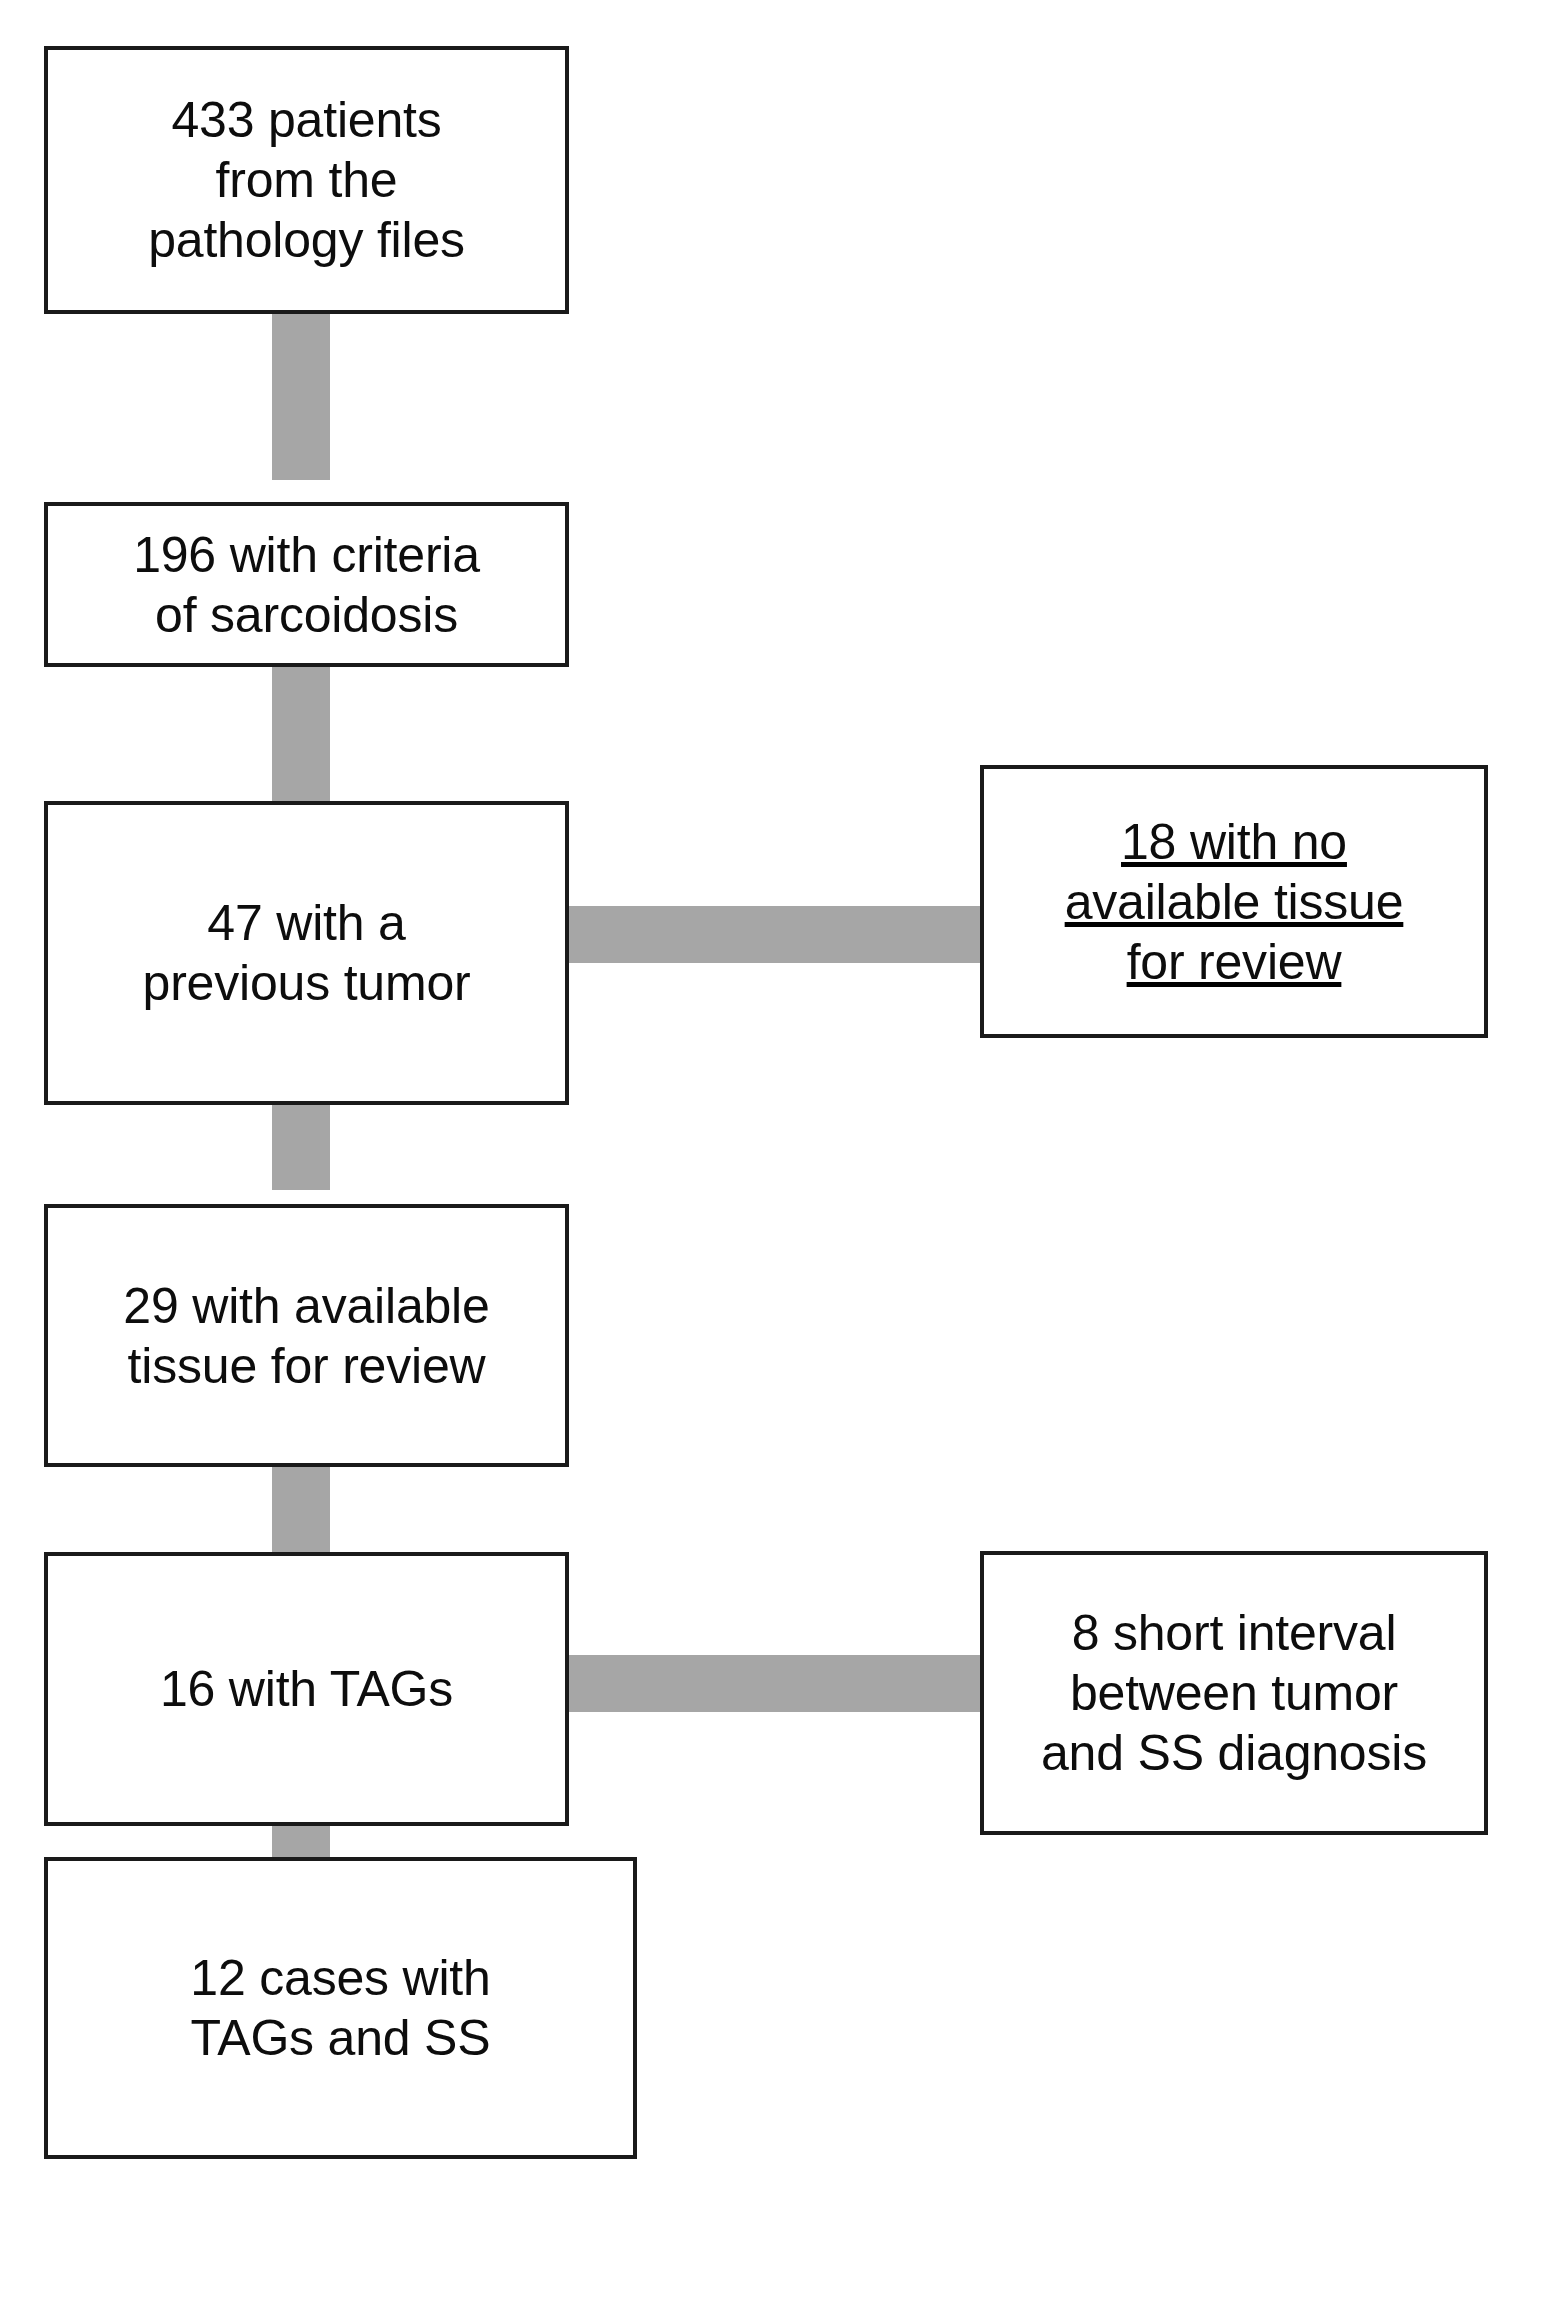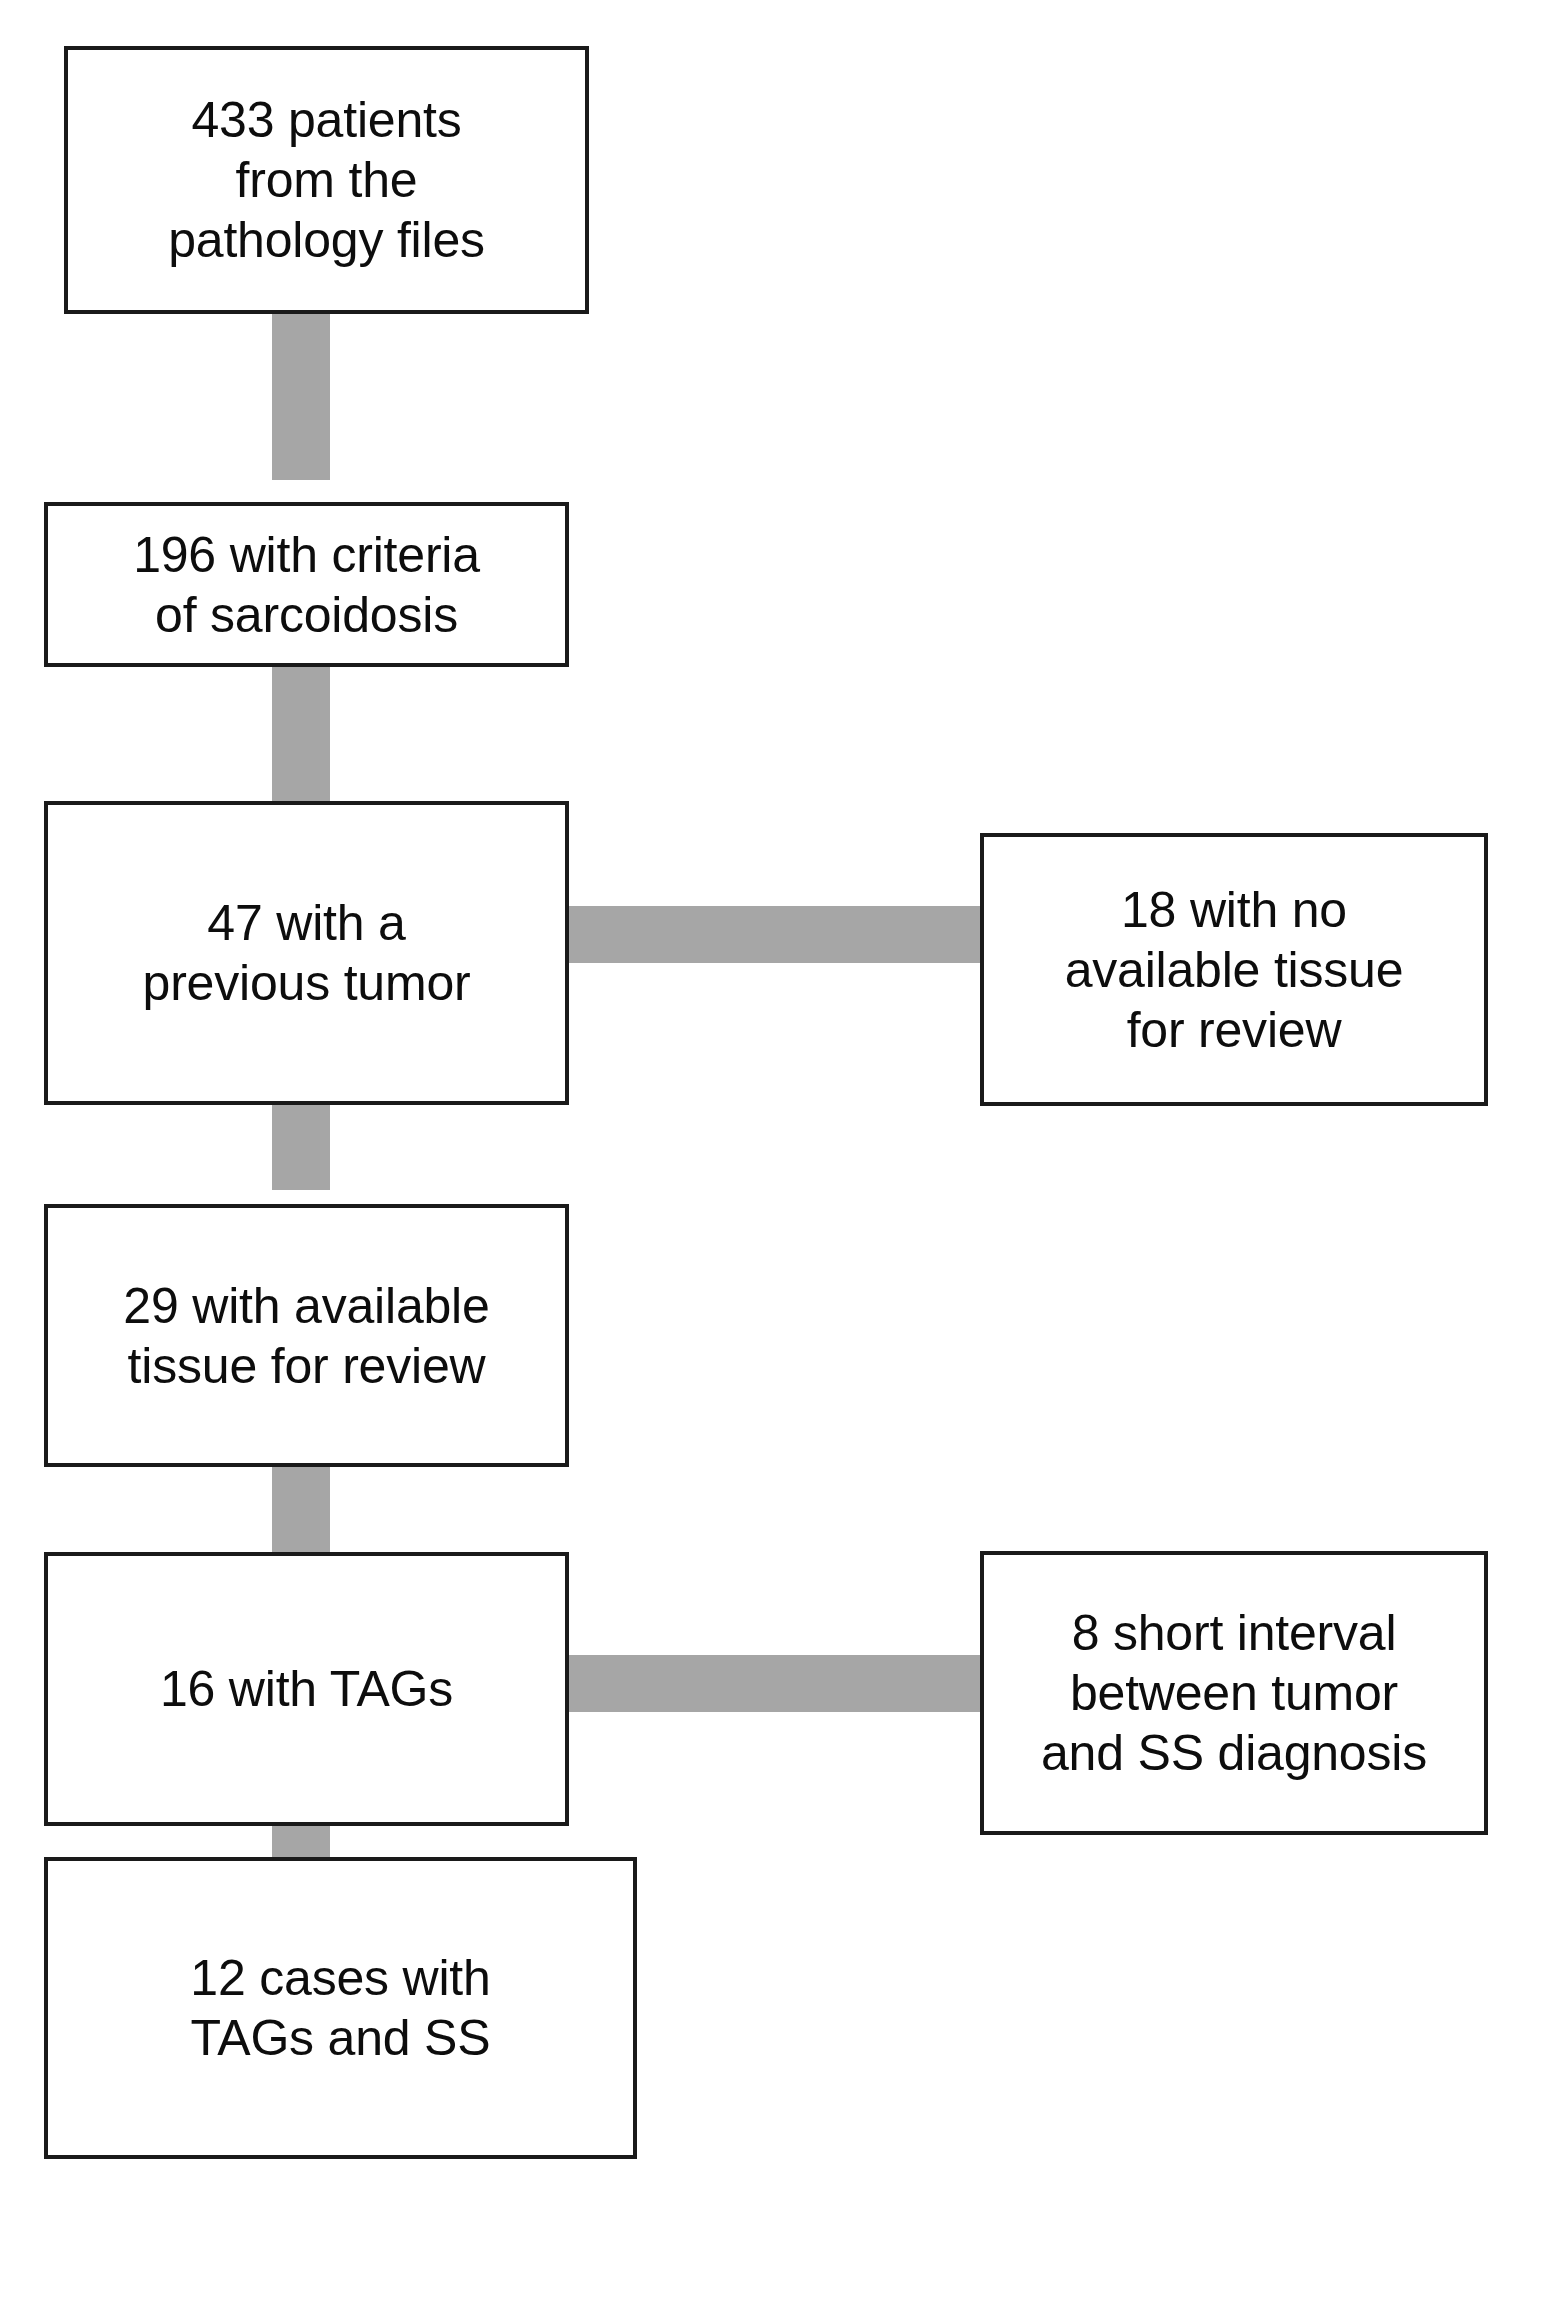--- a/index.html
+++ b/index.html
@@ -49,21 +49,21 @@
 
   <div class="connector" style="left:272px; top:300px; width:58px; height:180px;"></div>
   <div class="connector" style="left:272px; top:630px; width:58px; height:185px;"></div>
   <div class="connector" style="left:272px; top:1045px; width:58px; height:145px;"></div>
   <div class="connector" style="left:272px; top:1430px; width:58px; height:135px;"></div>
   <div class="connector" style="left:272px; top:1815px; width:58px; height:172px;"></div>
 
   <div class="connector" style="left:560px; top:906px; width:425px; height:57px;"></div>
   <div class="connector" style="left:560px; top:1655px; width:425px; height:57px;"></div>
 
-  <div class="node" style="left:44px; top:46px; width:525px; height:268px;margin-left:20px;">
+  <div class="node" style="left:44px; top:46px; width:525px; height:268px;">
     <div class="node-label">433 patients
 from the
 pathology files</div>
   </div>
 
   <div class="node" style="left:44px; top:474px; width:525px; height:165px;margin-top:28px;">
     <div class="node-label">196 with criteria
 of sarcoidosis</div>
   </div>
 
@@ -79,21 +79,21 @@
 
   <div class="node" style="left:44px; top:1552px; width:525px; height:274px;">
     <div class="node-label">16 with TAGs</div>
   </div>
 
   <div class="node" style="left:44px; top:1857px; width:593px; height:302px;">
     <div class="node-label">12 cases with
 TAGs and SS</div>
   </div>
 
-  <div class="node" style="left:980px; top:833px; width:508px; height:273px;">
+  <div class="node" style="left:980px; top:765px; width:508px; height:273px;text-decoration:underline;">
     <div class="node-label">18 with no
 available tissue
 for review</div>
   </div>
 
   <div class="node" style="left:980px; top:1551px; width:508px; height:284px;">
     <div class="node-label">8 short interval
 between tumor
 and SS diagnosis</div>
   </div>

